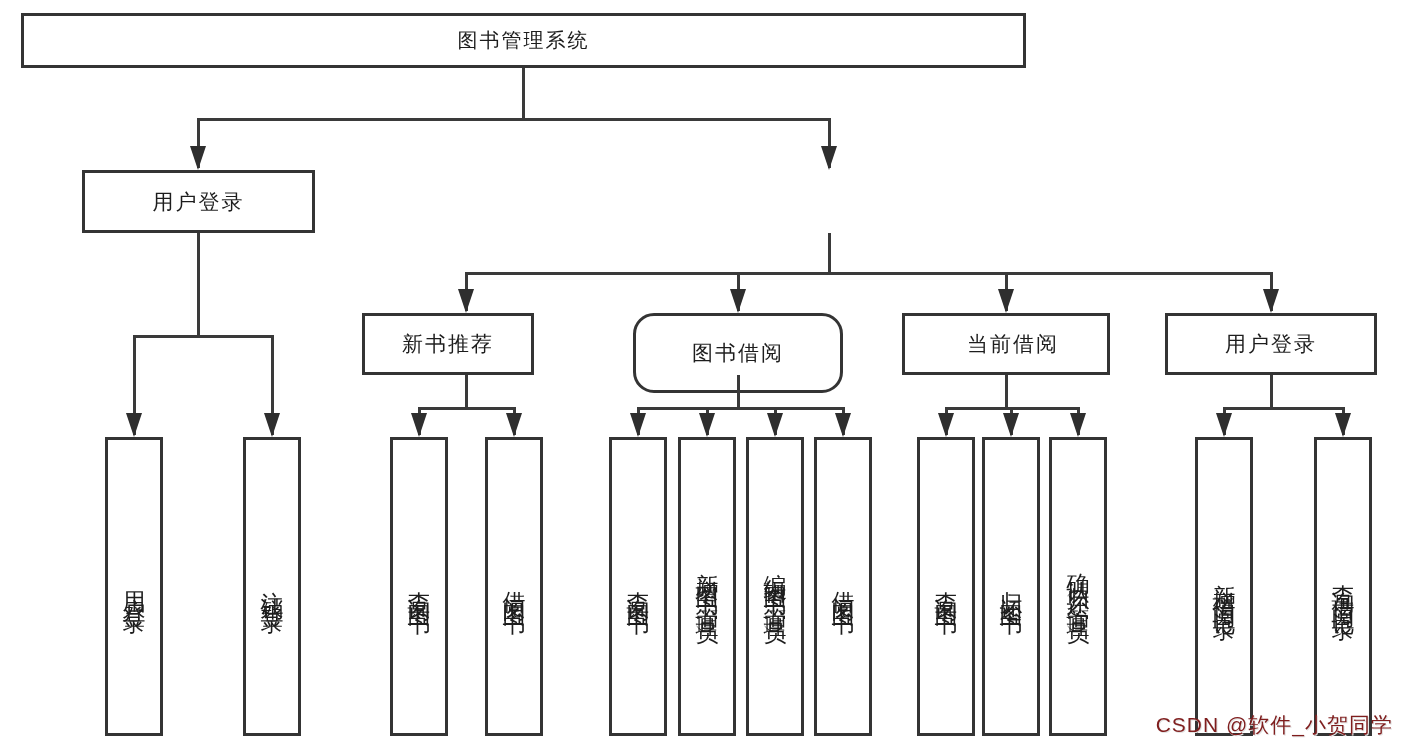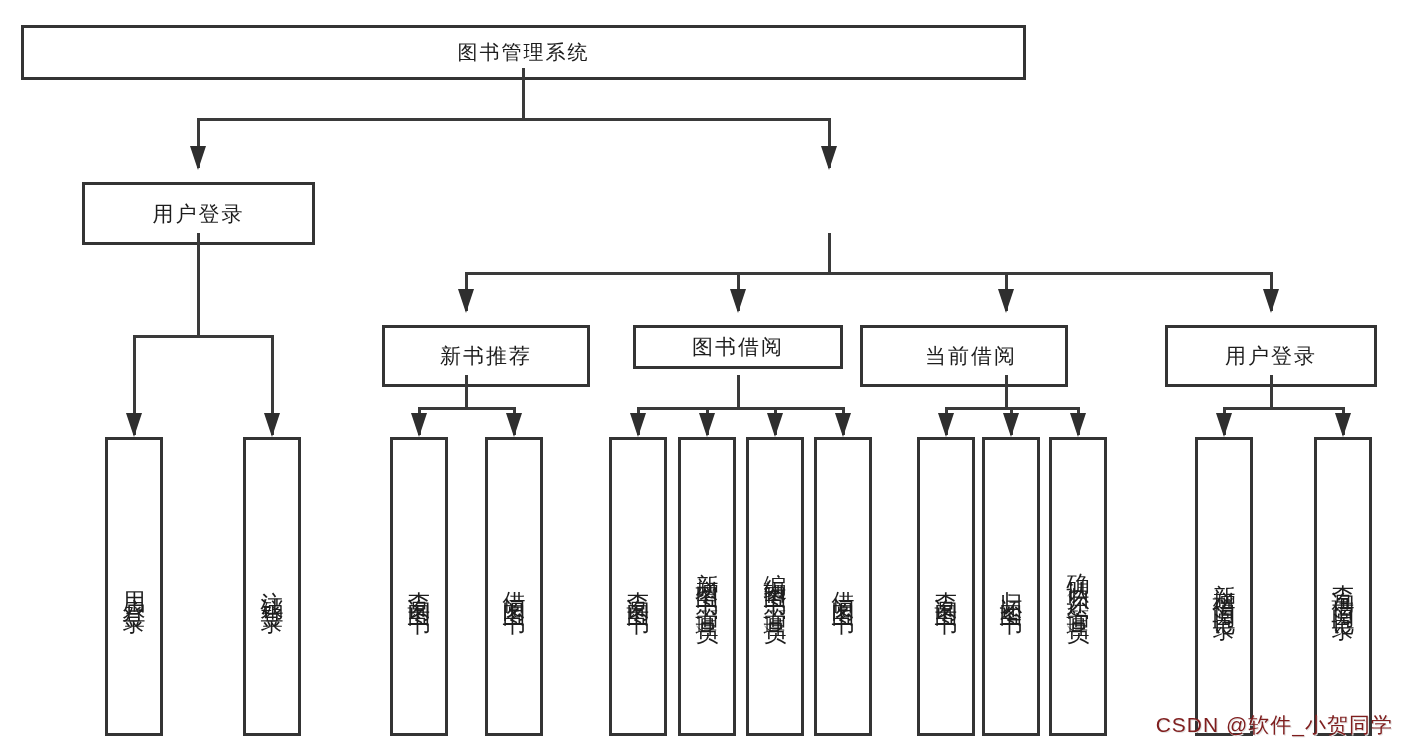--- a/index.html
+++ b/index.html
@@ -23,21 +23,20 @@
     background: #ffffff;
     display: flex;
     align-items: center;
     justify-content: center;
     color: #1d1d1d;
   }
   .hbox {
     font-size: 21px;
     letter-spacing: 2px;
     white-space: nowrap;
-    margin-top: 12px;
   }
   .root-box {
     font-size: 20px;
     letter-spacing: 2px;
   }
   .vbox {
     width: 58px;
     top: 437px;
     height: 299px;
   }
@@ -94,29 +93,29 @@
 
   <div class="node hbox root-box" style="left:21px; top:13px; width:1005px; height:55px;">
     <span>图书管理系统</span>
   </div>
 
   <div class="node hbox" style="left:82px; top:170px; width:233px; height:63px;">
     <span>用户登录</span>
   </div>
 
 
-  <div class="node hbox" style="left:382px; top:313px; width:208px; height:62px;">
+  <div class="node hbox" style="left:362px; top:313px; width:172px; height:62px;">
     <span>新书推荐</span>
   </div>
 
-  <div class="node hbox" style="left:633px; top:313px; width:210px; height:44px;">
+  <div class="node hbox" style="left:633px; top:313px; width:210px; height:80px;border-radius:21px;">
     <span>图书借阅</span>
   </div>
 
-  <div class="node hbox" style="left:860px; top:313px; width:208px; height:62px;padding-left:14px;">
+  <div class="node hbox" style="left:902px; top:313px; width:208px; height:62px;padding-left:14px;">
     <span>当前借阅</span>
   </div>
 
   <div class="node hbox" style="left:1165px; top:313px; width:212px; height:62px;">
     <span>用户登录</span>
   </div>
 
   <div class="node vbox" style="left:105px;">
     <span class="vtext">用户登录</span>
   </div>

